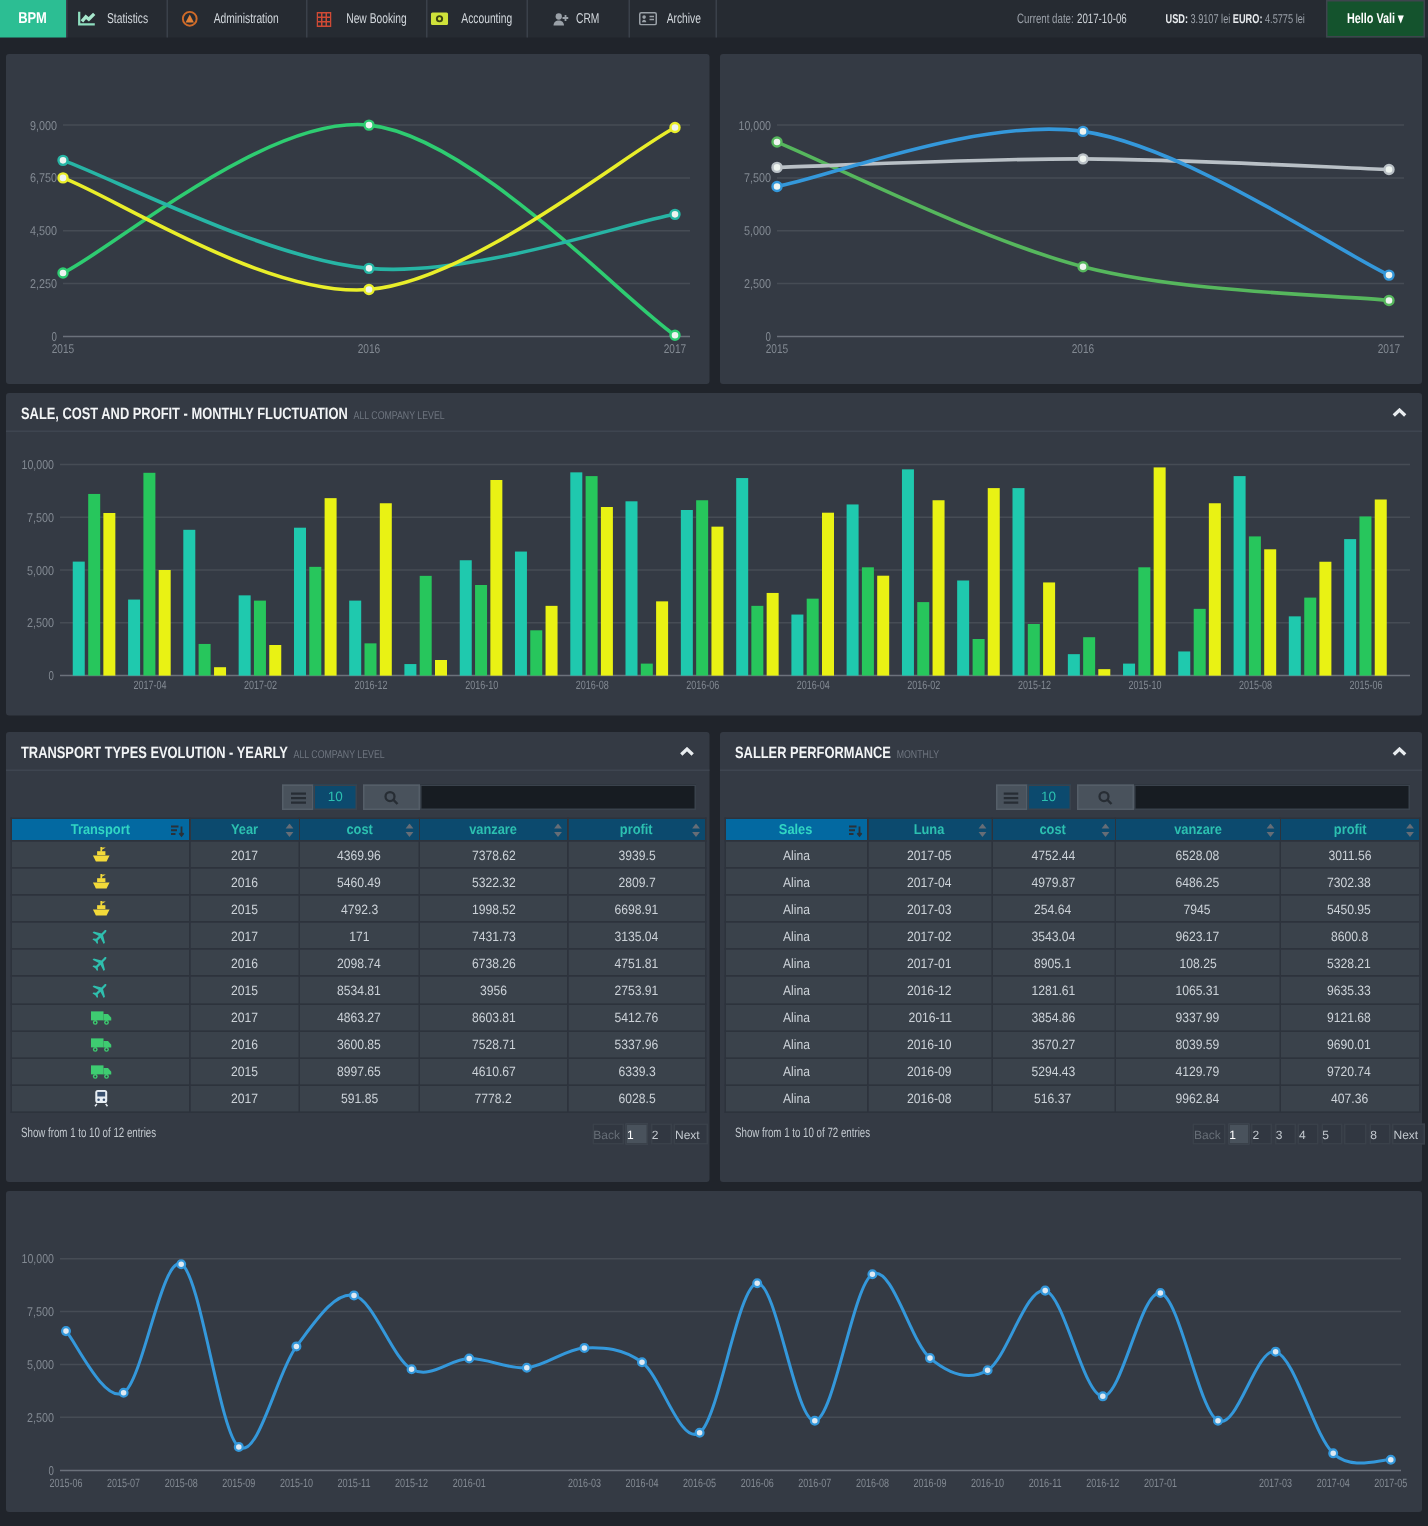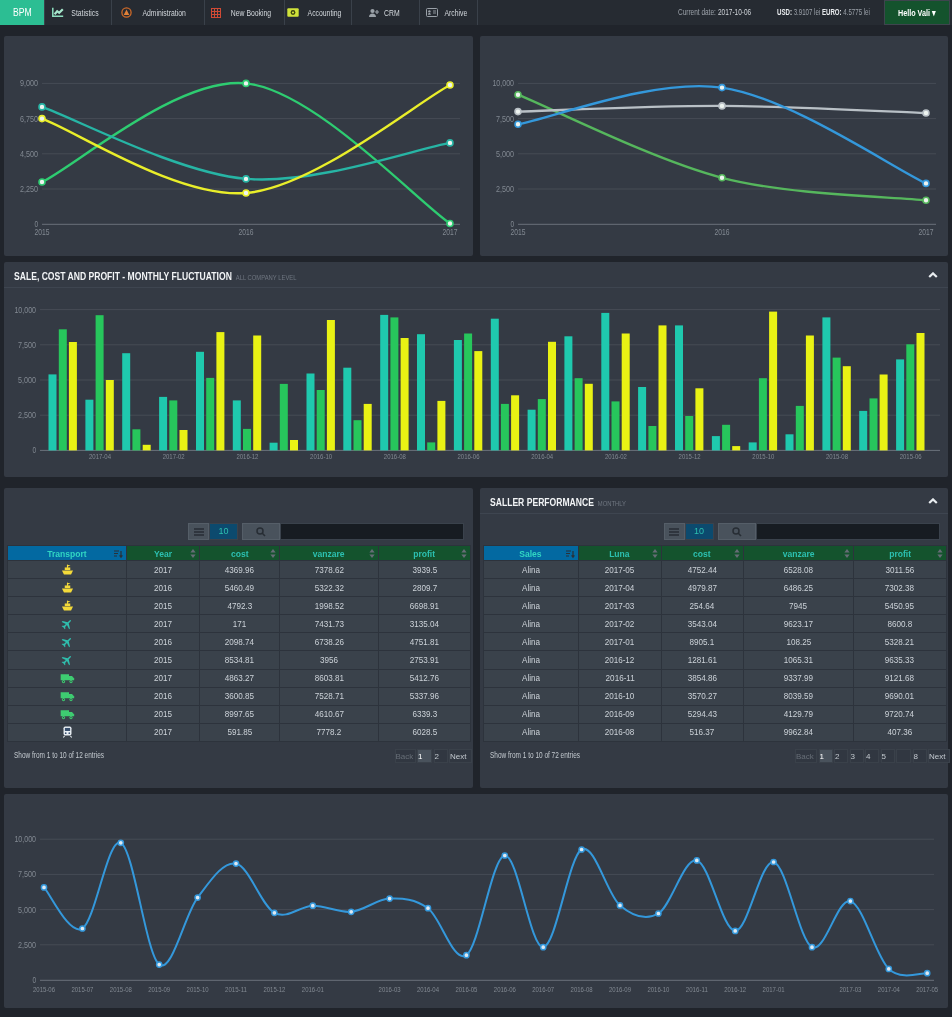--- a/index.html
+++ b/index.html
@@ -1,32 +1,32 @@
 <!DOCTYPE html>
 <html><head><meta charset="utf-8"><style>
 *{margin:0;padding:0;box-sizing:border-box}
 html,body{width:952px;height:1017px;background:#20242b;font-family:"Liberation Sans",sans-serif;position:relative;overflow:hidden}
 .nav{position:absolute;left:0;top:0;width:952px;height:25px;background:#262b32}
-.brand{position:absolute;left:0;top:0;width:44px;height:25px;background:#2cbe93;color:#fff;font-weight:normal;font-size:10.5px;text-align:center;line-height:25px}
+.brand{position:absolute;left:0;top:0;width:44px;height:25px;background:#2cbe93;color:#fff;font-weight:bold;font-size:10.5px;text-align:center;line-height:25px}
 .mi{position:absolute;top:0;height:25px;border-right:1px solid #3a414a;color:#d3d8dd;font-size:9.5px;display:flex;align-items:center;justify-content:center}
 .mi svg{margin-right:2px}
 .mi span{display:inline-block;transform:scaleX(0.72);transform-origin:50% 50%}
 .ntx{position:absolute;top:0;height:25px;line-height:25px;font-size:9px;color:#9ba1a9;transform:scaleX(0.72);transform-origin:0 50%;white-space:nowrap}
 .ntx b{color:#e8ebee}
 .hv{position:absolute;left:884px;top:0;width:66px;height:25px;background:#14532d;border:1px solid #3e454e;color:#fff;font-weight:bold;font-size:9.5px;text-align:center;line-height:23px}
 .hv span{display:inline-block;transform:scaleX(0.76)}
 .panel{position:absolute;background:#343a44;border-radius:2px}
 .ph{position:absolute;left:0;top:0;right:0;height:26px;border-bottom:1px solid #3e4550;line-height:26px;white-space:nowrap}
 .ph .ln{display:inline-block;transform:scaleX(0.78);transform-origin:0 50%;margin-left:10px;white-space:nowrap}
 .ph .t{color:#f2f4f6;font-weight:bold;font-size:11px}
 .ph .st{color:#6f7680;font-size:7.5px;margin-left:5px}
 .ph .cv{position:absolute;right:10px;top:10px}
 table{border-collapse:collapse;table-layout:fixed;position:absolute;font-size:9px;color:#ccd2d8}
 td,th{border:1px solid #2d333c;overflow:hidden;white-space:nowrap}
-th{height:15px;background:#14532d;color:#2cc0b0;font-size:9.5px;font-weight:bold;position:relative;text-align:center}
+th{height:15px;background:#0c4a6e;color:#2cc0b0;font-size:9.5px;font-weight:bold;position:relative;text-align:center}
 td{height:18.1px;background:#3a424b;text-align:center;line-height:14px}
 td svg{display:block;margin:1px auto}
 th.hl{background:#0369a1;color:#31d6c3}
 .cc{display:inline-block;transform:scaleX(0.9)}
 .sort{position:absolute;right:3px;top:3px}
 .ctl{position:absolute;height:17px}
 .btn{background:#49525c;border:1px solid #555e68;display:inline-flex;align-items:center;justify-content:center}
 .inp{background:#0c4a6e;border:1px solid #3a424c}
 .foot{position:absolute;font-size:9px;color:#c3c9cf;transform:scaleX(0.72);transform-origin:0 50%}
 .pg{position:absolute;display:flex;font-size:8.5px}
@@ -245,20 +245,23 @@
       <rect x="865.5" y="136.4" width="8" height="52.0" fill="#27c65c"></rect>
       <rect x="875.6" y="112.5" width="8" height="75.9" fill="#e9f214"></rect>
       <rect x="892.1" y="97.4" width="8" height="91.0" fill="#1fc9ae"></rect>
       <rect x="902.3" y="82.3" width="8" height="106.1" fill="#27c65c"></rect>
       <rect x="912.5" y="71.0" width="8" height="117.4" fill="#e9f214"></rect>
       <text x="906.7" y="197.0" fill="#828992" font-size="8" text-anchor="middle" textLength="22" lengthAdjust="spacingAndGlyphs">2015-06</text>
     </svg>
 </div>
 
 <div class="panel" style="left:4px;top:488px;width:468.5px;height:300px">
+<div class="ph"><span class="ln"><span class="t">TRANSPORT TYPES EVOLUTION - YEARLY</span><span class="st">ALL COMPANY LEVEL</span></span><svg class="cv" width="10" height="6" viewBox="0 0 10 6">
+        <path d="M1.2 5L5 1.4L8.8 5" stroke="#e8ecef" stroke-width="2.2" fill="none"></path>
+      </svg></div>
 <div class="ctl btn" style="left:184px;top:35px;width:21px">
       <svg width="10" height="8" viewBox="0 0 10 8">
         <path d="M0 1h10M0 4h10M0 7h10" stroke="#272d34" stroke-width="1.5"></path>
       </svg>
     </div>
     <div class="ctl inp" style="left:205px;top:35px;width:29px;color:#2cc0b0;font-size:9px;text-align:center;line-height:15px">10</div>
     <div class="ctl btn" style="left:238px;top:35px;width:38px">
       <svg width="10" height="10" viewBox="0 0 10 10">
         <circle cx="4" cy="4" r="3" fill="none" stroke="#272d34" stroke-width="1.5"></circle>
         <path d="M6.3 6.3L9 9" stroke="#272d34" stroke-width="1.6"></path>

